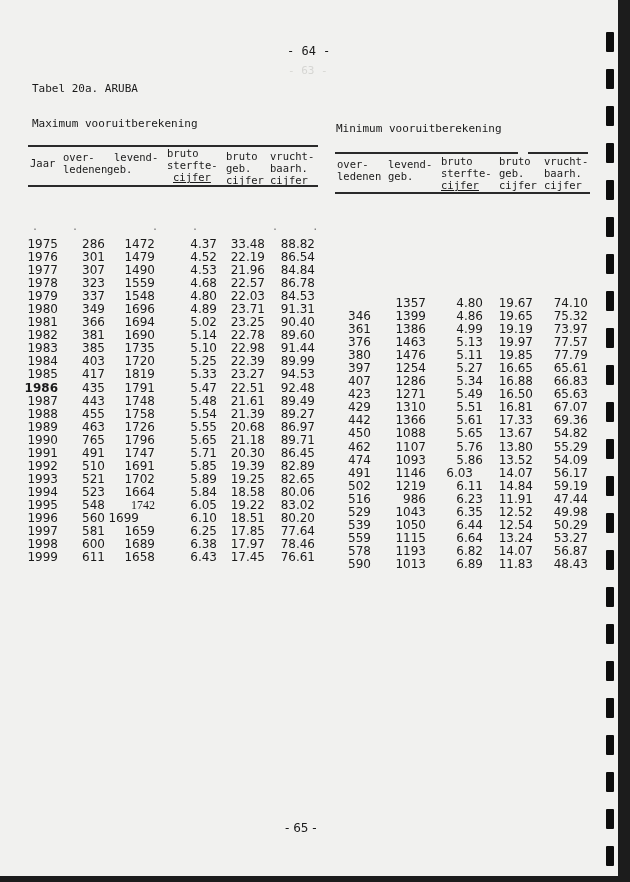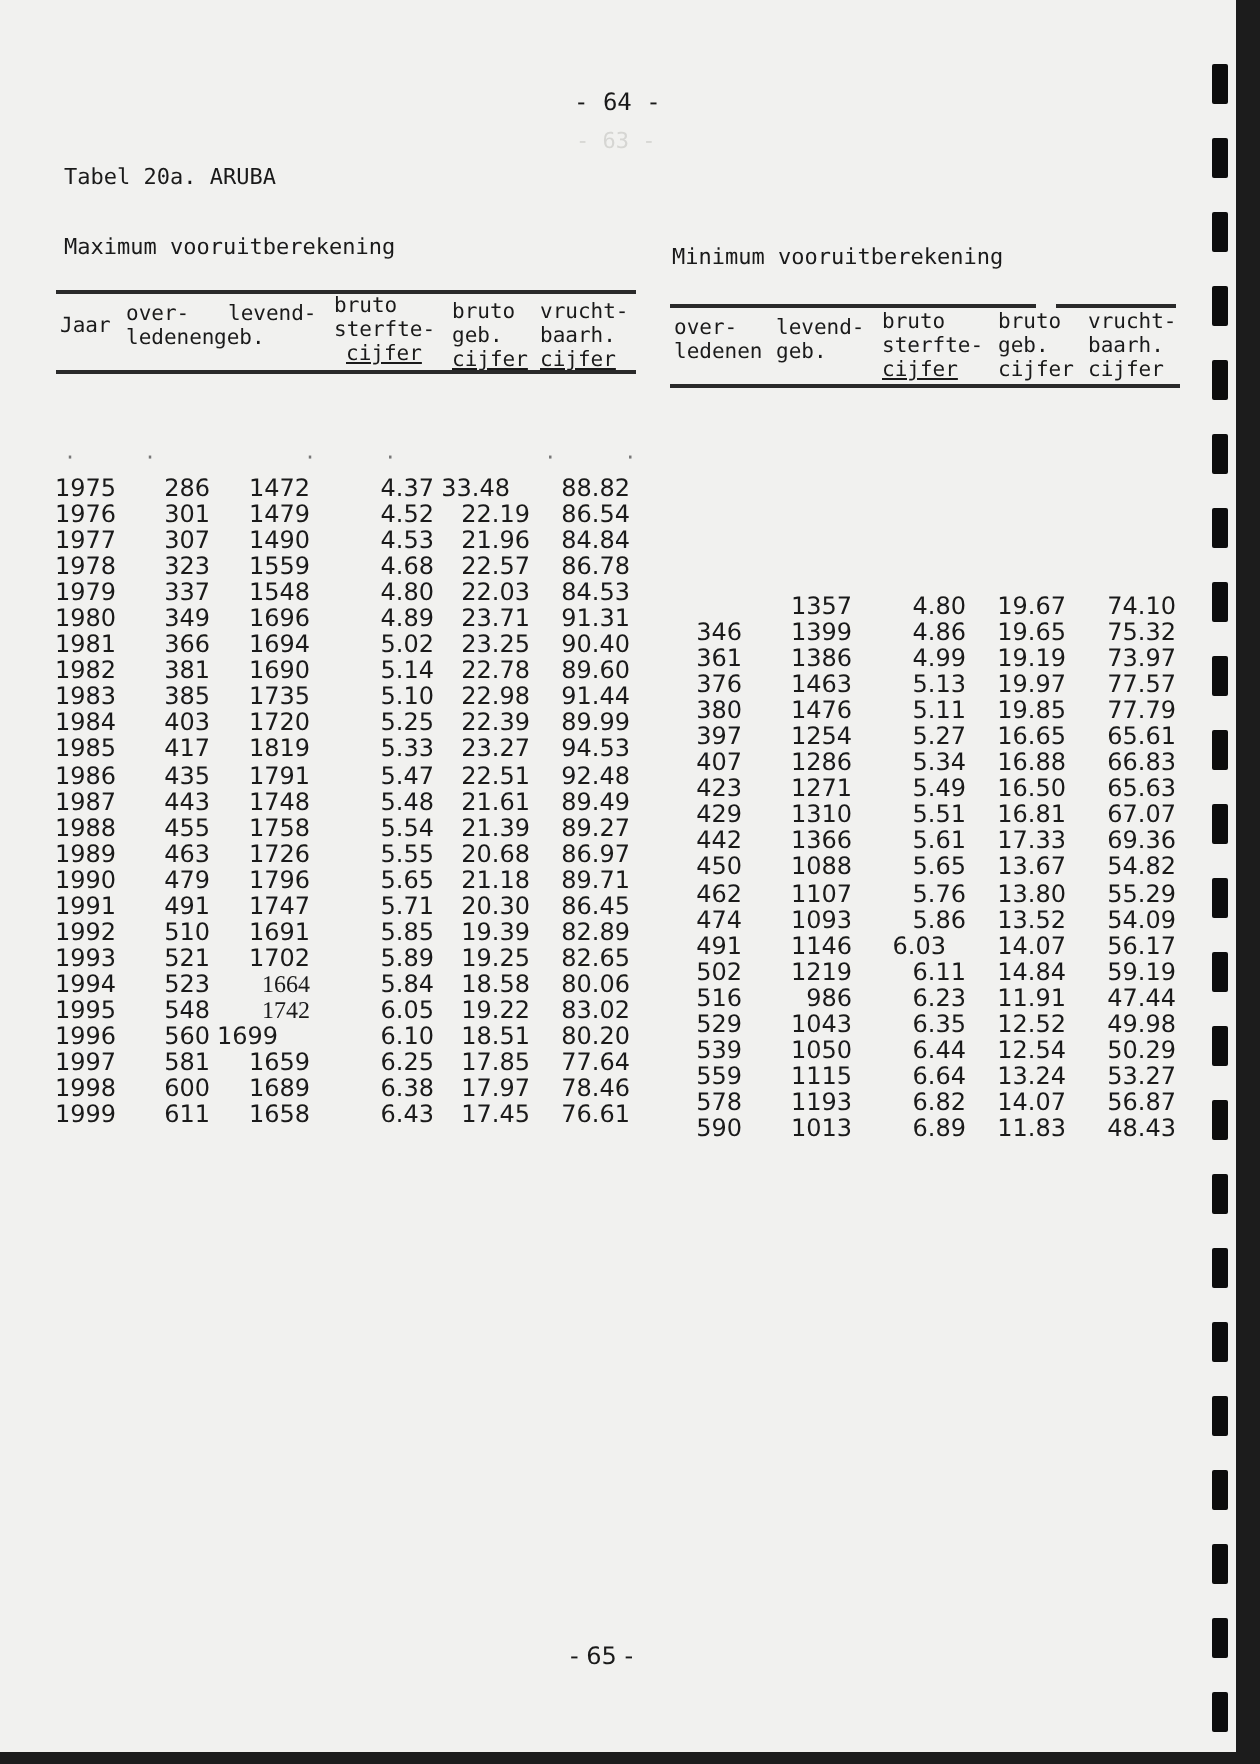--- a/index.html
+++ b/index.html
@@ -77,21 +77,21 @@
 <div class="rule" style="left:28px;top:185px;width:290px;"></div>
 <div class="rule" style="left:263px;top:145px;width:55px;"></div>
 <div class="dots" style="left:32px;top:224px;letter-spacing:34px;">·· ·· ··</div>
 
 <div class="tbl" id="maxbody" style="left:28px;top:238px;width:292px;">
     <div class="row">
       <span class="c" style="right: 262px;">1975</span>
       <span class="c" style="right: 215px;">286</span>
       <span class="c" style="right: 165px;">1472</span>
       <span class="c" style="right: 103px;">4.37</span>
-      <span class="c" style="right: 65px;">33.48</span>
+      <span class="c" style="right: 55px;">33.48</span>
       <span class="c" style="right: 5px;">88.82</span>
     </div>
     <div class="row">
       <span class="c" style="right: 262px;">1976</span>
       <span class="c" style="right: 215px;">301</span>
       <span class="c" style="right: 165px;">1479</span>
       <span class="c" style="right: 103px;">4.52</span>
       <span class="c" style="right: 55px;">22.19</span>
       <span class="c" style="right: 5px;">86.54</span>
     </div>
@@ -161,21 +161,21 @@
     </div>
     <div class="row">
       <span class="c" style="right: 262px;">1985</span>
       <span class="c" style="right: 215px;">417</span>
       <span class="c" style="right: 165px;">1819</span>
       <span class="c" style="right: 103px;">5.33</span>
       <span class="c" style="right: 55px;">23.27</span>
       <span class="c" style="right: 5px;">94.53</span>
     </div>
     <div class="row">
-      <span class="c" style="right: 262px;">1986</span>
+      <span class="c" style="right: 262px; font-weight: bold;">1986</span>
       <span class="c" style="right: 215px;">435</span>
       <span class="c" style="right: 165px;">1791</span>
       <span class="c" style="right: 103px;">5.47</span>
       <span class="c" style="right: 55px;">22.51</span>
       <span class="c" style="right: 5px;">92.48</span>
     </div>
     <div class="row">
       <span class="c" style="right: 262px;">1987</span>
       <span class="c" style="right: 215px;">443</span>
       <span class="c" style="right: 165px;">1748</span>
@@ -194,21 +194,21 @@
     <div class="row">
       <span class="c" style="right: 262px;">1989</span>
       <span class="c" style="right: 215px;">463</span>
       <span class="c" style="right: 165px;">1726</span>
       <span class="c" style="right: 103px;">5.55</span>
       <span class="c" style="right: 55px;">20.68</span>
       <span class="c" style="right: 5px;">86.97</span>
     </div>
     <div class="row">
       <span class="c" style="right: 262px;">1990</span>
-      <span class="c" style="right: 215px;">479</span>
+      <span class="c" style="right: 215px;">765</span>
       <span class="c" style="right: 165px;">1796</span>
       <span class="c" style="right: 103px;">5.65</span>
       <span class="c" style="right: 55px;">21.18</span>
       <span class="c" style="right: 5px;">89.71</span>
     </div>
     <div class="row">
       <span class="c" style="right: 262px;">1991</span>
       <span class="c" style="right: 215px;">491</span>
       <span class="c" style="right: 165px;">1747</span>
       <span class="c" style="right: 103px;">5.71</span>
@@ -227,21 +227,21 @@
       <span class="c" style="right: 262px;">1993</span>
       <span class="c" style="right: 215px;">521</span>
       <span class="c" style="right: 165px;">1702</span>
       <span class="c" style="right: 103px;">5.89</span>
       <span class="c" style="right: 55px;">19.25</span>
       <span class="c" style="right: 5px;">82.65</span>
     </div>
     <div class="row">
       <span class="c" style="right: 262px;">1994</span>
       <span class="c" style="right: 215px;">523</span>
-      <span class="c" style="right: 165px; font-family: Liberation Serif, serif;">1664</span>
+      <span class="c" style="right: 165px;">1664</span>
       <span class="c" style="right: 103px;">5.84</span>
       <span class="c" style="right: 55px;">18.58</span>
       <span class="c" style="right: 5px;">80.06</span>
     </div>
     <div class="row">
       <span class="c" style="right: 262px;">1995</span>
       <span class="c" style="right: 215px;">548</span>
       <span class="c" style="right: 165px; font-family: Liberation Serif, serif;">1742</span>
       <span class="c" style="right: 103px;">6.05</span>
       <span class="c" style="right: 55px;">19.22</span>

